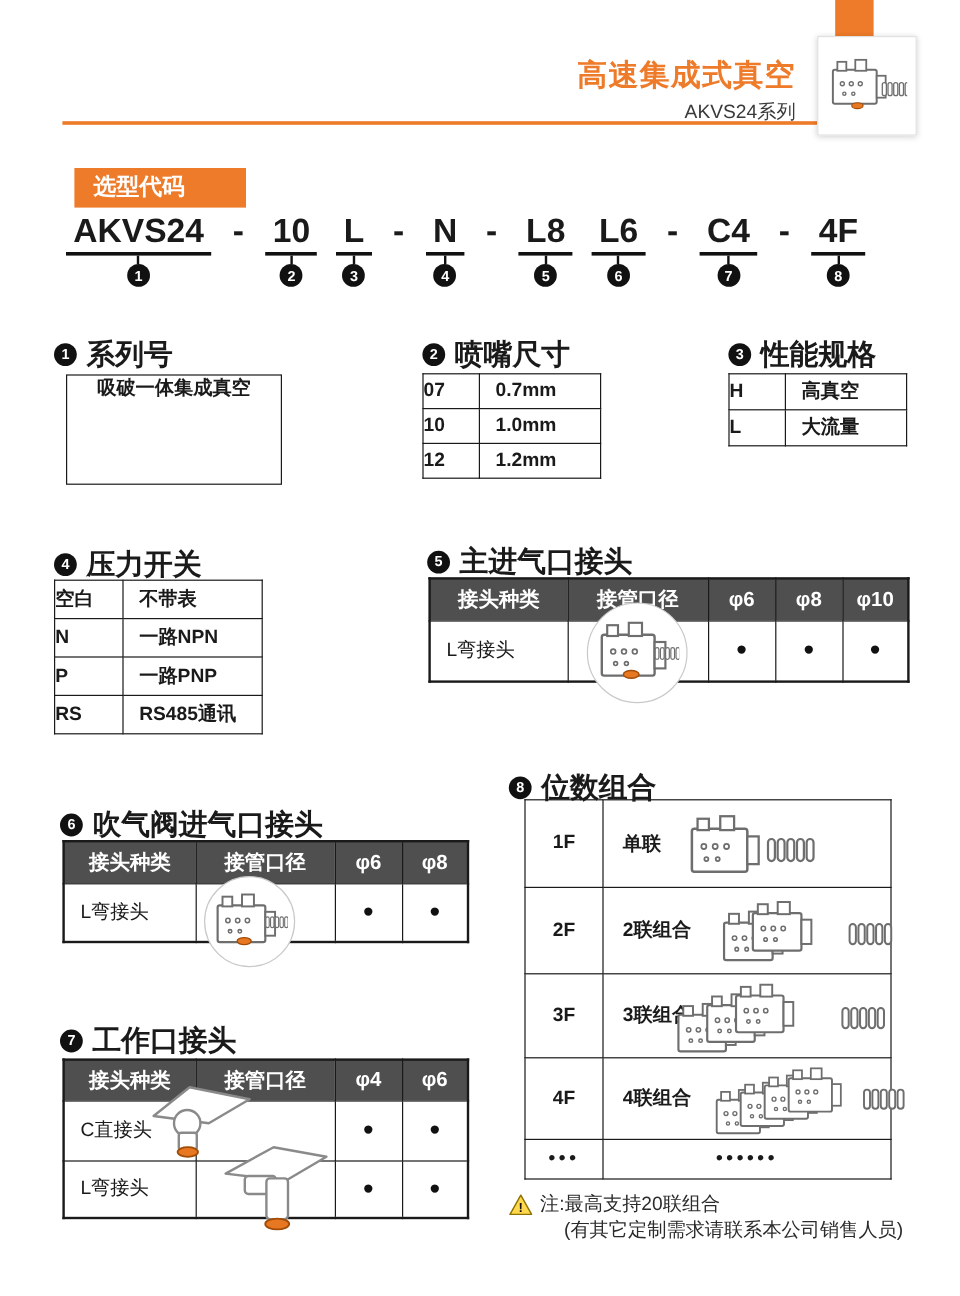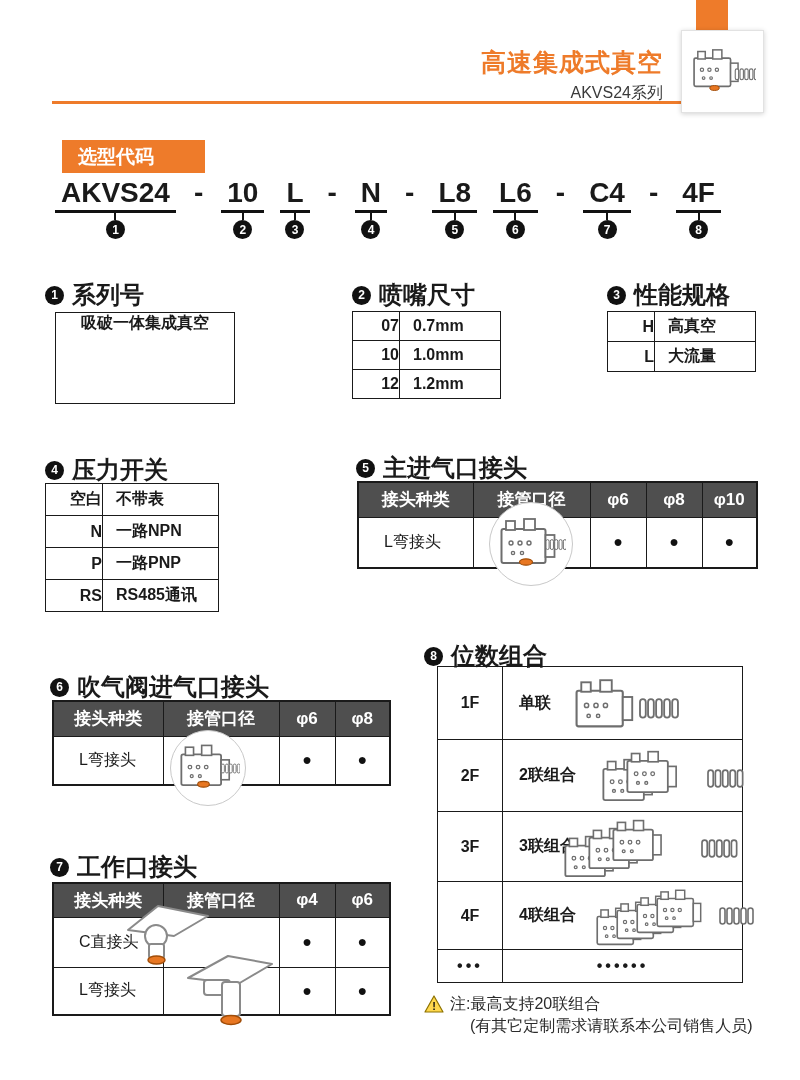--- a/index.html
+++ b/index.html
@@ -30,31 +30,31 @@
   .code-dash { font-size:28px; font-weight:bold; line-height:34px; padding:0 2px; }
 
   
   .sec-head { position:absolute; display:flex; align-items:center; gap:8px; z-index:2; }
   .sec-title { font-size:24px; font-weight:bold; }
 
   
   table { border-collapse:collapse; position:absolute; table-layout:fixed; background:#fff; }
   td,th { padding:0; }
   .simple-table td { border:1.5px solid #1a1a1a; font-size:16px; font-weight:600; }
-  .simple-table .code { text-align:right; }
+  .simple-table .code { text-align:left; }
   .simple-table .val  { text-align:left; padding-left:13px; }
 
   .series-box { position:absolute; left:55px; top:312px; width:180px; height:92px; border:1.5px solid #1a1a1a;
                 box-sizing:border-box; display:flex; flex-direction:column; justify-content:flex-start;
                 text-align:center; font-size:16px; font-weight:bold; }
 
   .fit-table { border:2px solid #1a1a1a; }
   .fit-table th { background:#4F4F4F; color:#fff; font-size:17px; font-weight:bold; border:1.5px solid #1a1a1a; }
   .fit-table td { border:1.5px solid #1a1a1a; font-size:16px; font-weight:500; }
-  .name-cell { text-align:left; padding-left:25px;margin-top:40px; }
+  .name-cell { text-align:left; padding-left:13px;margin-top:40px; }
   .dot-cell { text-align:center; font-size:26px; line-height:1; color:#111; }
 
   .st-table td { border:1.5px solid #1a1a1a; font-size:16px; font-weight:600; }
   .st-code { text-align:center; }
   .st-label { text-align:left; padding-left:16px; }
   .st-ellipsis { text-align:center; font-weight:bold; letter-spacing:3px; font-size:15px; }
 
   
   .thumb { position:absolute; background:#fff; border:1.5px solid #c9c9c9; border-radius:50%;
            display:flex; align-items:center; justify-content:center; z-index:3; }

